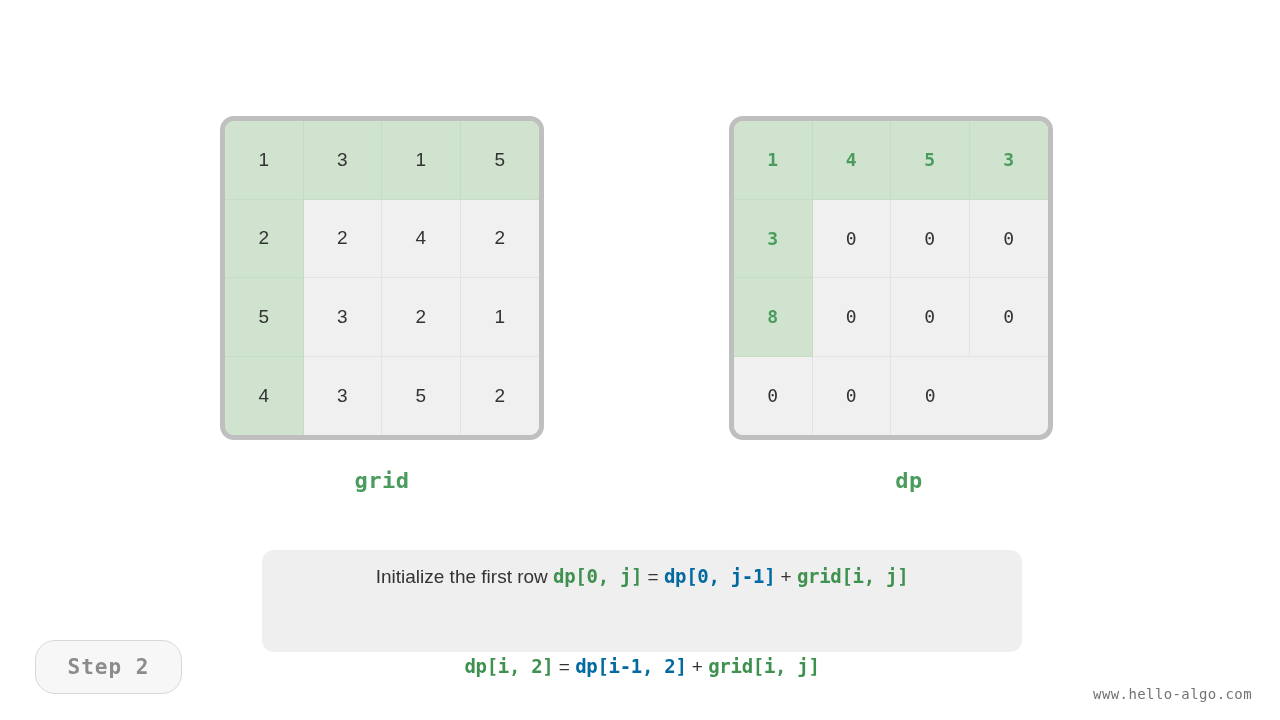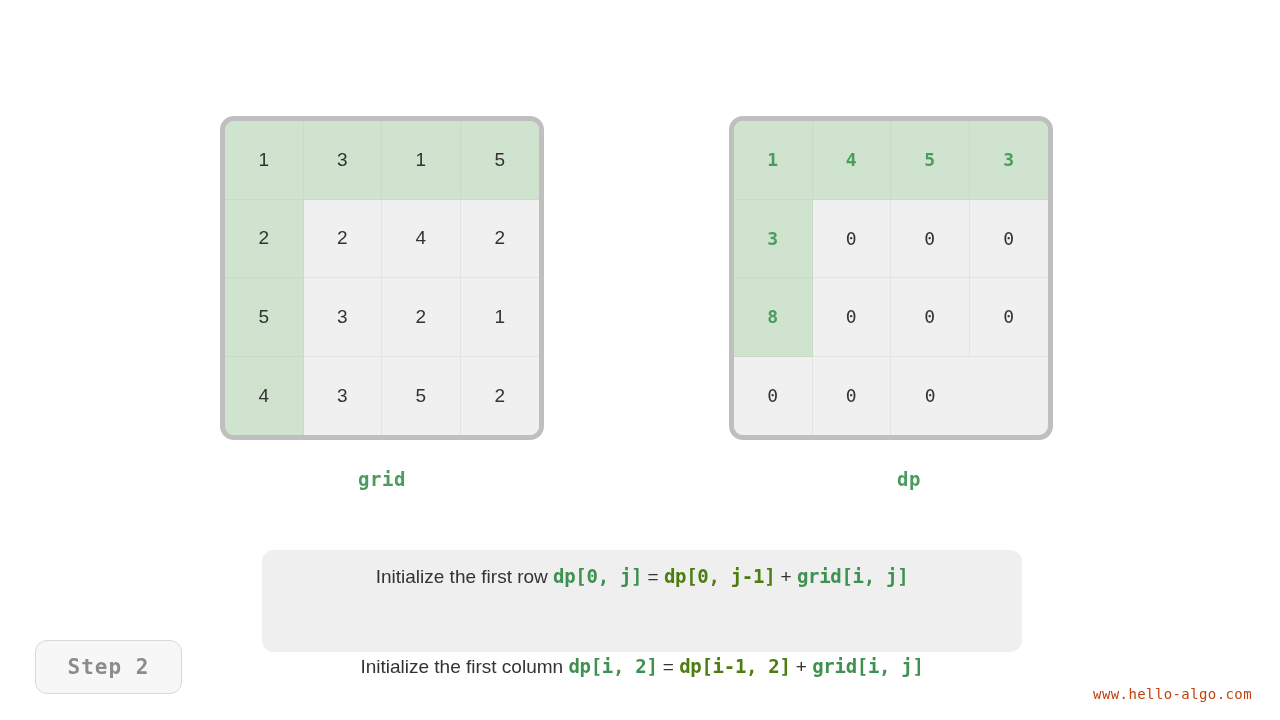--- a/index.html
+++ b/index.html
@@ -77,21 +77,21 @@
   }
 
   
   .caption {
     position: absolute;
     top: 468px;
     width: 334px;
     text-align: center;
     font-family: "DejaVu Sans Mono", monospace;
     font-weight: 700;
-    font-size: 19px;
+    font-size: 22px;
     color: #4a9c5d;
     letter-spacing: 0.5px;
   }
   #grid-caption { left: 215px; }
   #dp-caption   { left: 742px; }
 
   
   #formula-panel {
     position: absolute;
     left: 262px;
@@ -118,52 +118,52 @@
     font-size: 19px;
     color: #333333;
   }
   .f-code {
     font-family: "DejaVu Sans Mono", monospace;
     font-weight: 700;
     font-size: 19px;
     letter-spacing: -0.3px;
   }
   .f-green { color: #3f9150; margin-top: 20px; }
-  .f-blue  { color: #4d7c0f; margin-top: 40px; }
+  .f-blue  { color: #0369a1; margin-top: 40px; }
   .f-op    { color: #333333; }
 
   
   #step-badge {
     position: absolute;
     left: 35px;
     top: 640px;
     width: 147px;
     height: 54px;
     box-sizing: border-box;
     background: #f7f7f7;
     border: 1px solid #d8d8d8;
-    border-radius: 12px;
+    border-radius: 20px;
     display: flex;
     align-items: center;
     justify-content: center;
     font-family: "DejaVu Sans Mono", monospace;
     font-weight: 700;
     font-size: 21px;
     color: #8c8c8c;
     letter-spacing: 1px;
   }
 
   
   #watermark {
     position: absolute;
     right: 28px;
     bottom: 18px;
     font-family: "DejaVu Sans Mono", monospace;
     font-size: 14px;
-    color: #c2410c;
+    color: #737373;
     letter-spacing: 0.4px;
   }
 </style>
 </head>
 <body>
 
 <div class="matrix-wrap" id="grid-matrix-wrap">
   <div class="matrix" id="grid-matrix">
     <div class="cell hl val-plain">1</div>
     <div class="cell hl val-plain">3</div>
@@ -217,21 +217,20 @@
   <div class="formula-line">
     <span class="f-text">Initialize the first row </span>
     <span class="f-code f-green">dp[0, j]</span>
     <span class="f-text f-op"> = </span>
     <span class="f-code f-blue">dp[0, j-1]</span>
     <span class="f-text f-op"> + </span>
     <span class="f-code f-green">grid[i, j]</span>
   </div>
 
   <div class="formula-line">
-    <span class="f-text">Initialize the first column </span>
     <span class="f-code f-green">dp[i, 2]</span>
     <span class="f-text f-op"> = </span>
     <span class="f-code f-blue">dp[i-1, 2]</span>
     <span class="f-text f-op"> + </span>
     <span class="f-code f-green">grid[i, j]</span>
   </div>
 
 </div>
 
 <div id="step-badge">Step 2</div>

